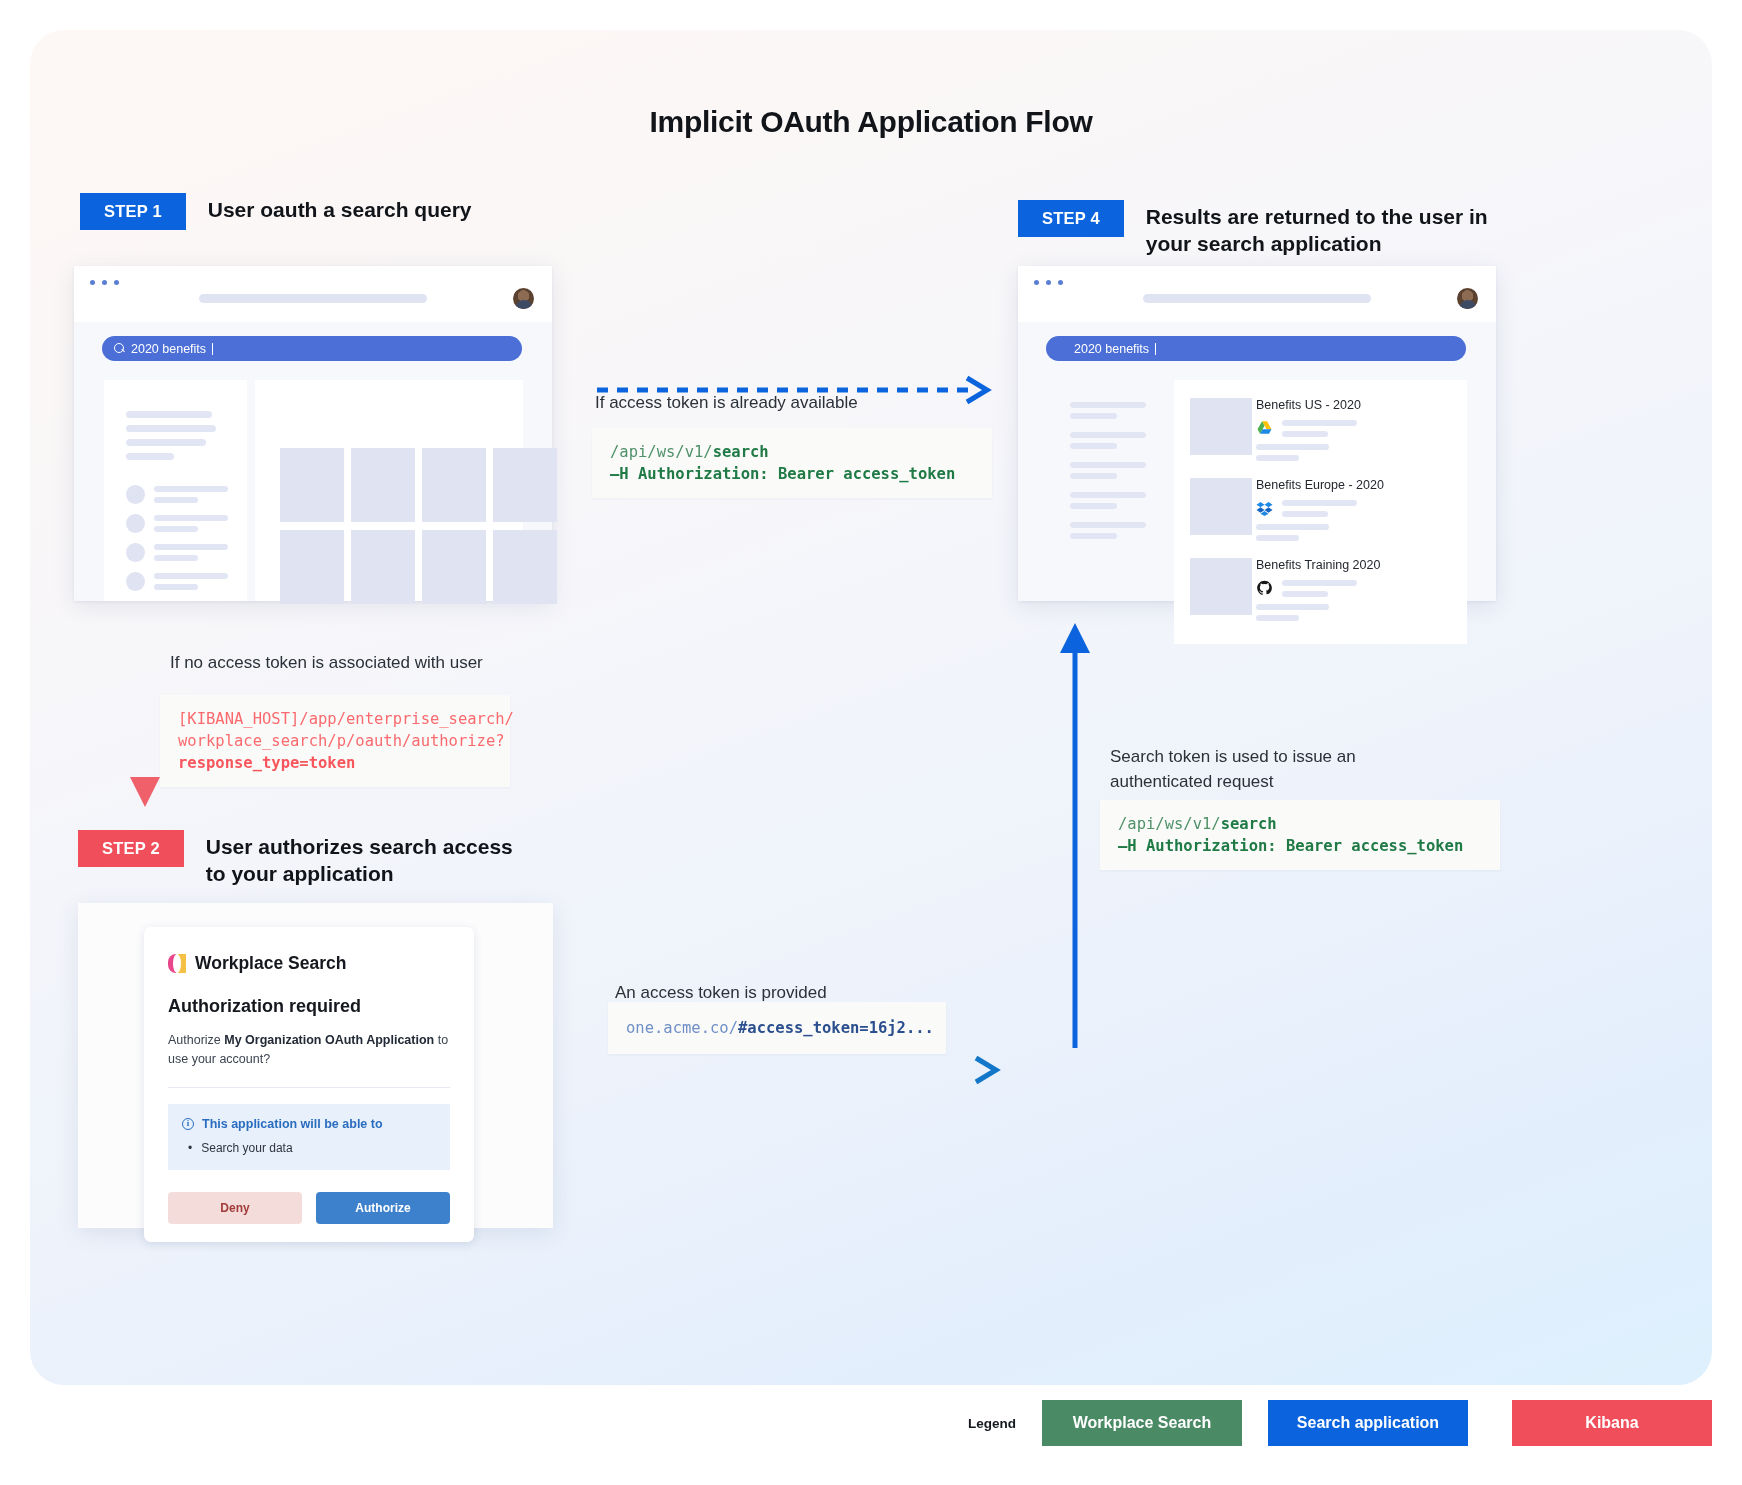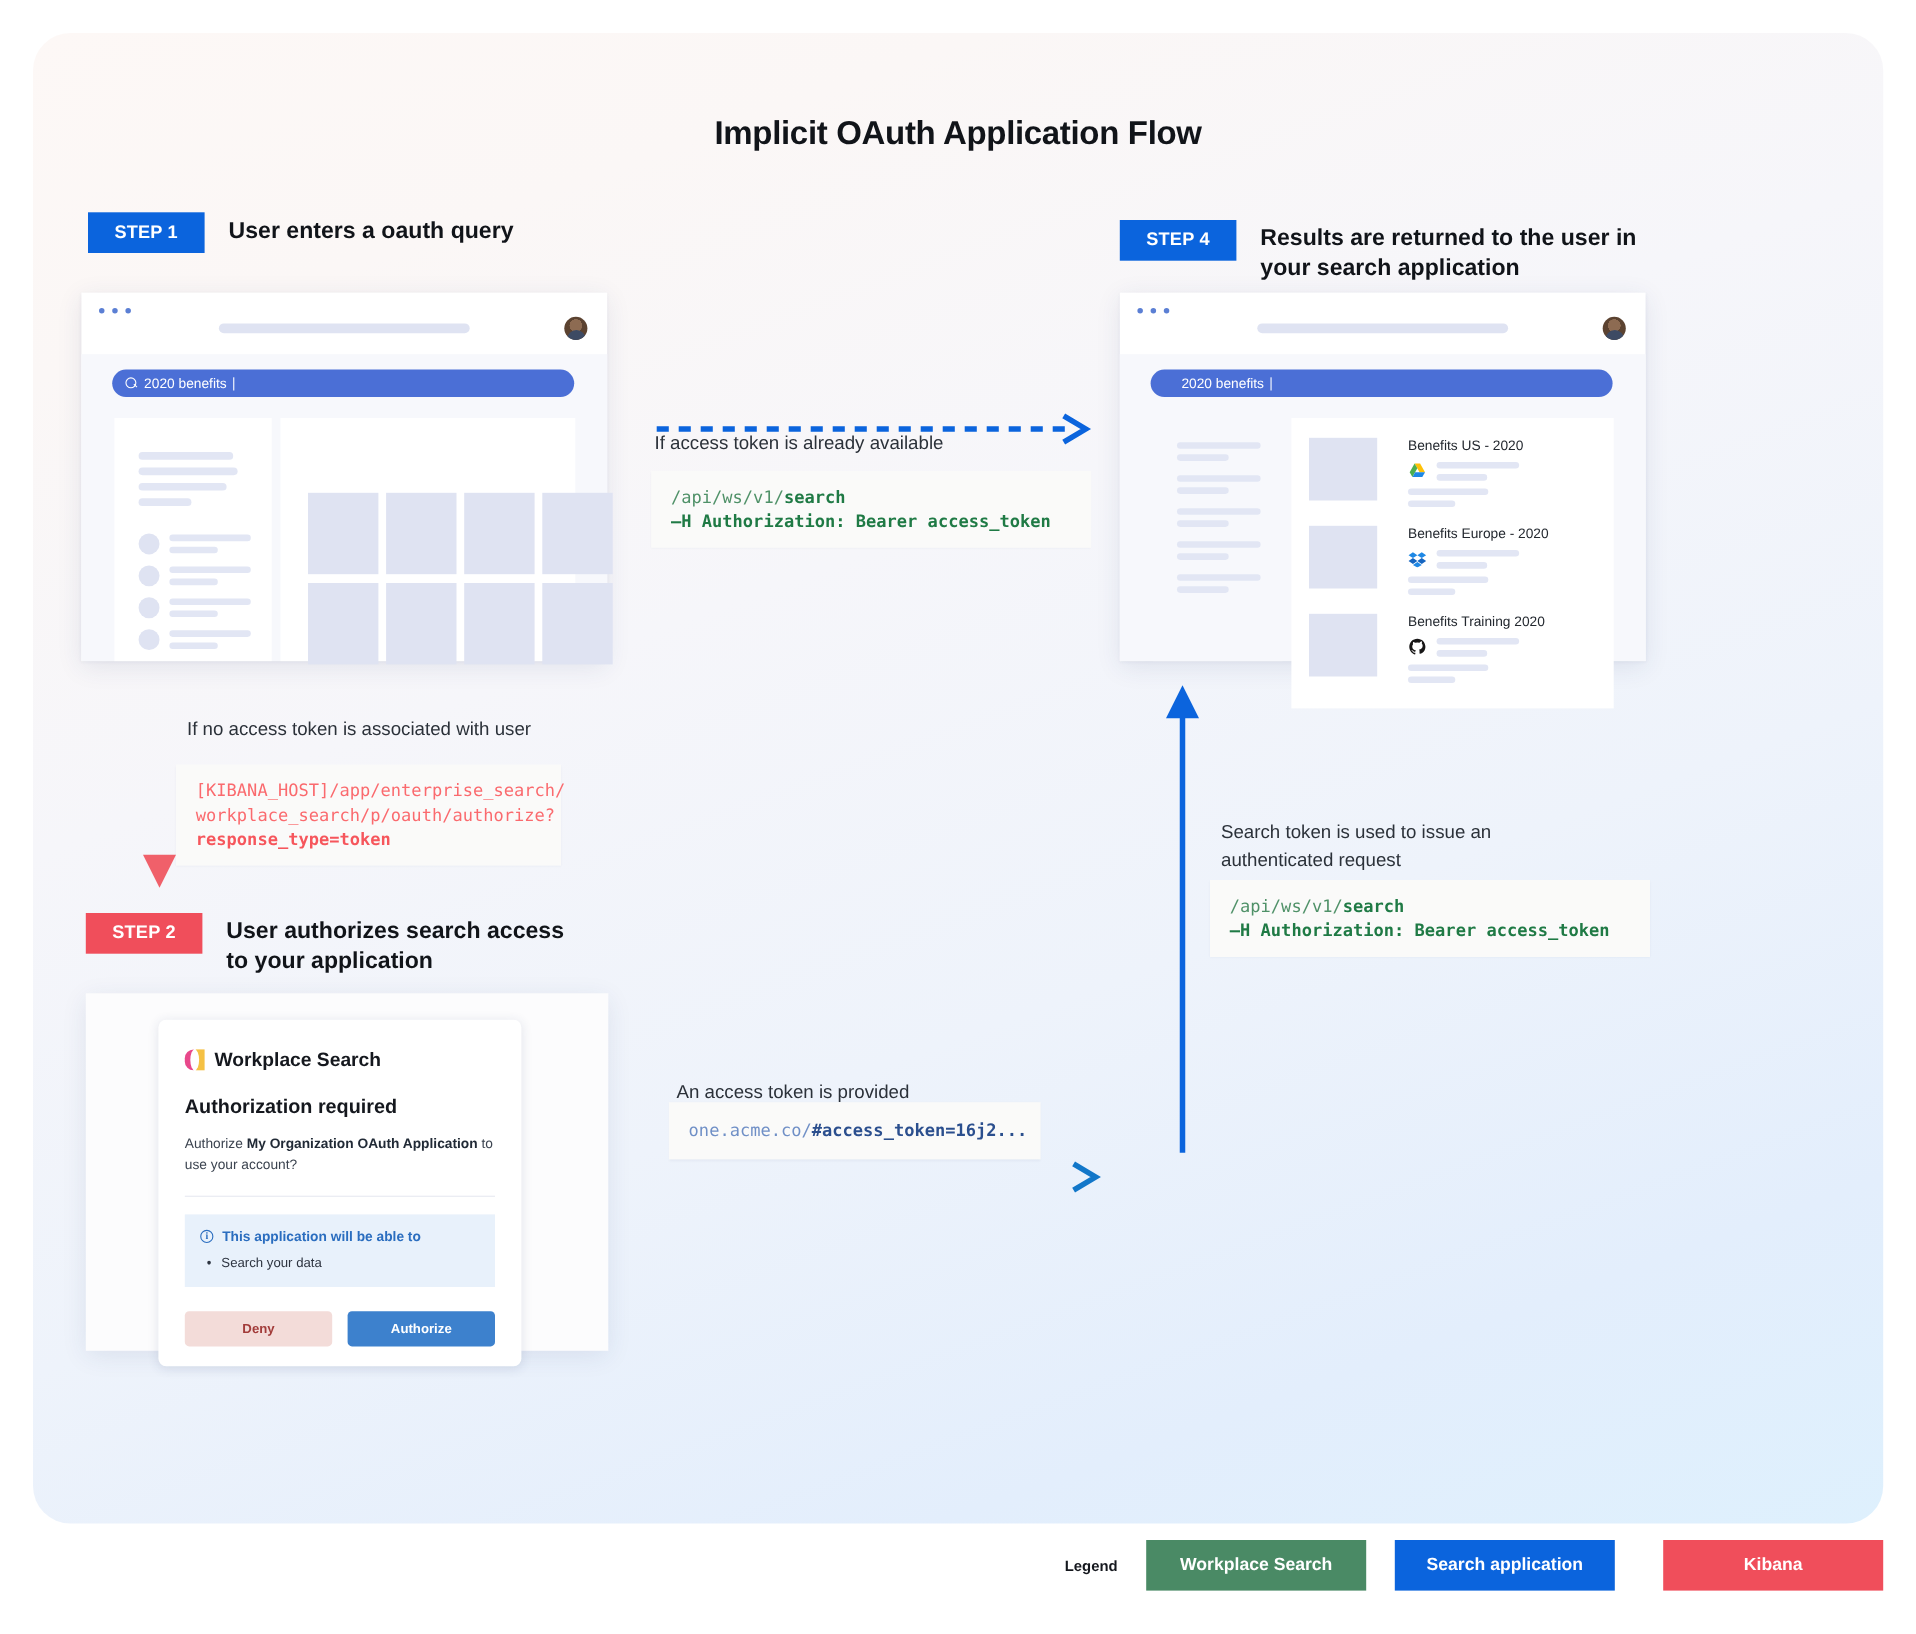--- a/index.html
+++ b/index.html
@@ -202,21 +202,21 @@
   .callout-item::before{ content:"•"; color:#2d3440; }
   .auth-btns { display:flex; gap:14px; margin-top: 22px; }
   .btn {
     flex:1; text-align:center; padding:9px 0; border-radius:4px;
     font-size:12px; font-weight:bold;
   }
   .btn-deny { background:#f3dcd9; color:#a23c3a; }
   .btn-auth { background:#3d81cd; color:#ffffff; }
 
   
-  .res-row { position:absolute; display:flex; gap:28px; }
+  .res-row { position:absolute; display:flex; gap:4px; }
   .res-thumb { width:62px; height:57px; background:#dfe3f2; flex:none; }
   .res-title { font-size:12.5px; color:#23282f; }
   .res-meta { display:flex; align-items:flex-start; gap:9px; margin-top:8px; }
   .res-lines { display:flex; flex-direction:column; gap:5px; }
   .res-lines .bar { height:6px; }
 
   
   .ic { width:17px; height:16px; flex:none; }
 
   
@@ -235,21 +235,21 @@
 <body>
 
 <div class="canvas">
 
   <div class="board">
 
     <div class="title">Implicit OAuth Application Flow</div>
 
     <div class="step-head" style="left:50px; top:163px;">
       <span class="step-badge badge-blue">STEP 1</span>
-      <span class="step-title">User enters a oauth query</span>
+      <span class="step-title">User oauth a search query</span>
     </div>
 
     <div class="mock" style="left:44px; top:236px; width:478px; height:335px;">
       <div class="mock-dots">
           <i></i>
           <i></i>
           <i></i>
         </div>
       <div class="mock-urlbar"></div>
       <div class="mock-avatar"></div>

